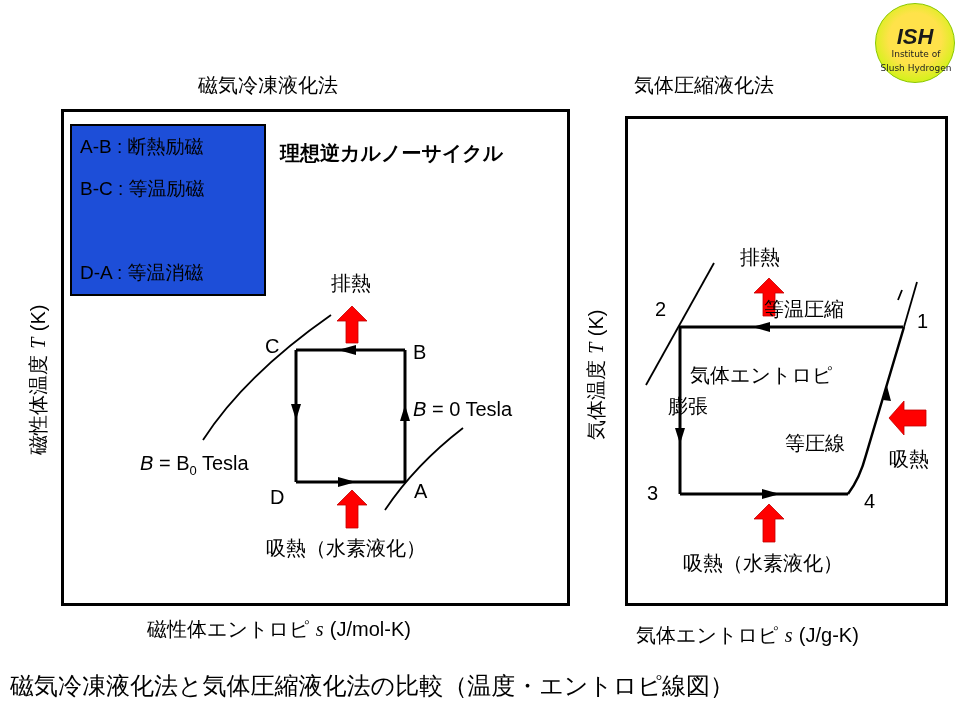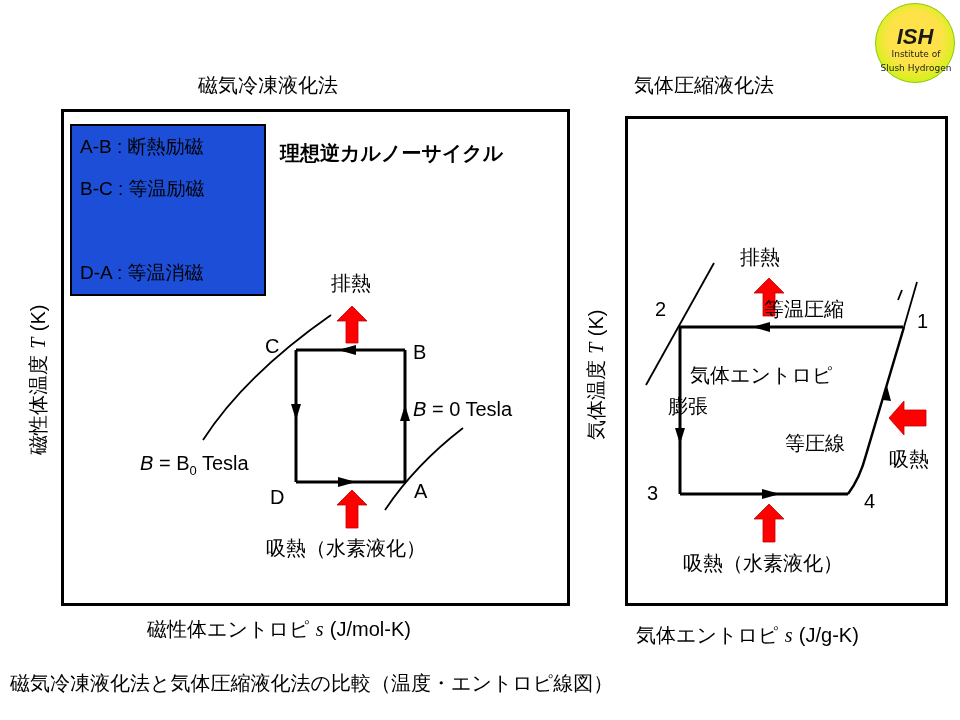--- a/index.html
+++ b/index.html
@@ -7,21 +7,21 @@
          font-family: "DejaVu Sans", "Liberation Sans", sans-serif; color: #000; }
   .abs { position: absolute; white-space: nowrap; }
   .title { font-size: 20px; }
   .lbl { font-size: 20px; }
   .latin { font-family: "Liberation Sans", sans-serif; }
   .ital { font-family: "Liberation Serif", serif; font-style: italic; }
   .panel { position: absolute; border: 3px solid #000; box-sizing: border-box; background: #fff; }
   .legend { position: absolute; border: 2px solid #000; box-sizing: border-box; background: #1d4ed8; }
   .legend-row { position: absolute; left: 8px; font-size: 19px; }
   .vlabel { position: absolute; transform: rotate(-90deg); transform-origin: left top; font-size: 20px; white-space: nowrap; }
-  .footer-title { font-size: 20px; letter-spacing: 0px; }
+  .footer-title { font-size: 24px; letter-spacing: 0px; }
   svg.overlay { position: absolute; left: 0; top: 0; }
   .logo { position: absolute; left: 875px; top: 3px; width: 80px; height: 80px; border-radius: 50%;
           background: radial-gradient(circle at 50% 45%, #ffe24a 0%, #ffe24a 45%, #d9f020 70%, #b8e81a 100%);
           border: 1px solid #8ac800; box-sizing: border-box; }
   .logo-ish { position: absolute; left: 0; width: 100%; top: 20px; text-align: center; font-size: 22px; font-weight: bold;
               font-style: italic; color: #1a1a1a; font-family: "Liberation Sans", sans-serif; }
   .logo-sub { position: absolute; left: -6px; width: 92px; text-align: center; font-size: 9px; color: #222;
               font-family: "DejaVu Sans", sans-serif; line-height: 12px; }
 </style>
 </head>

